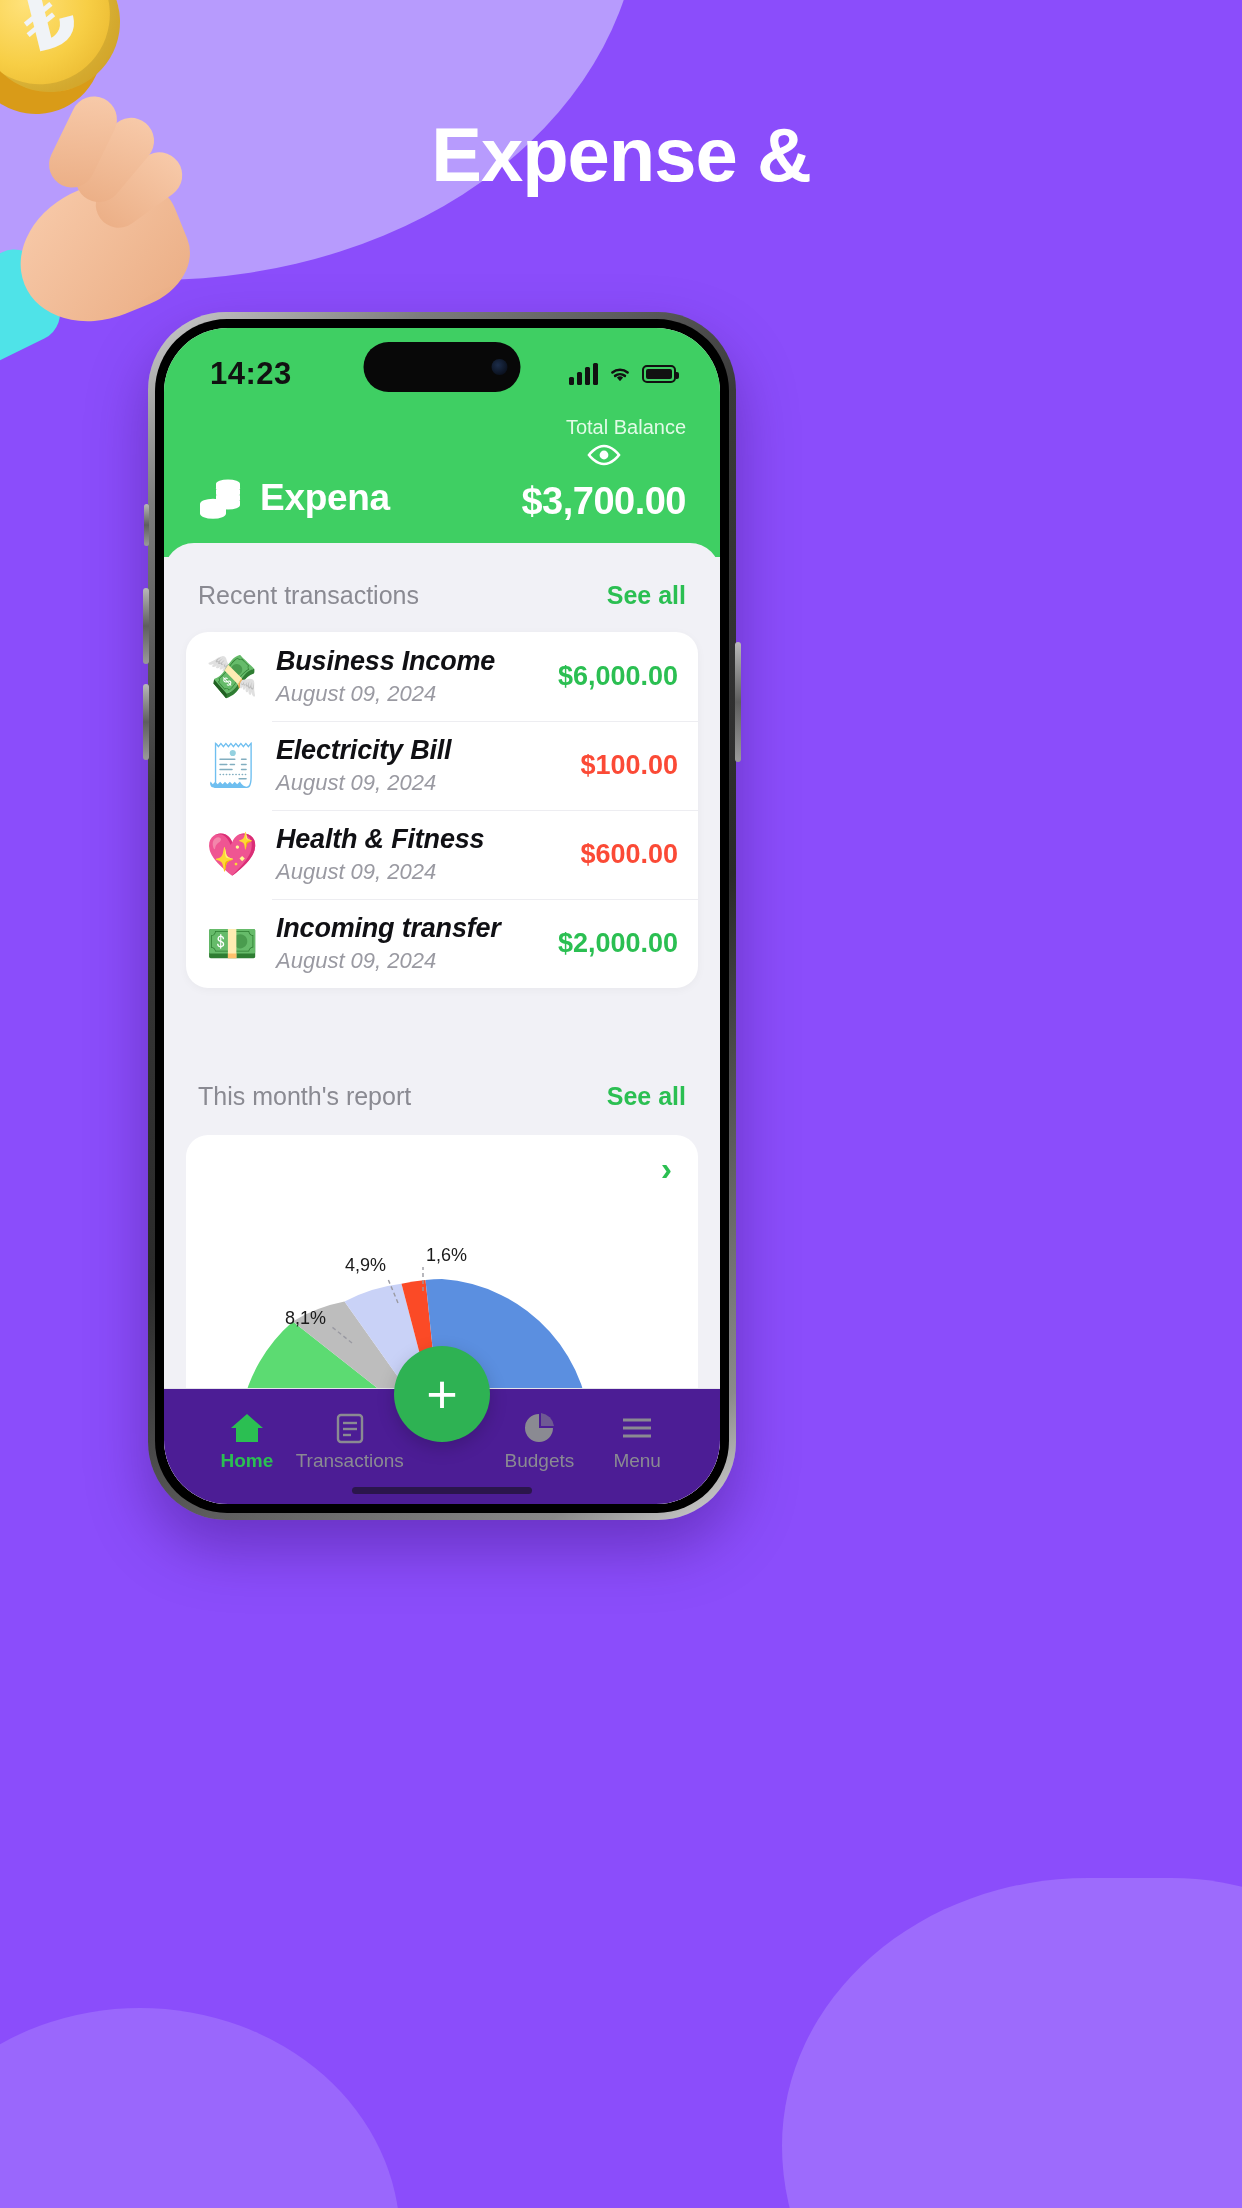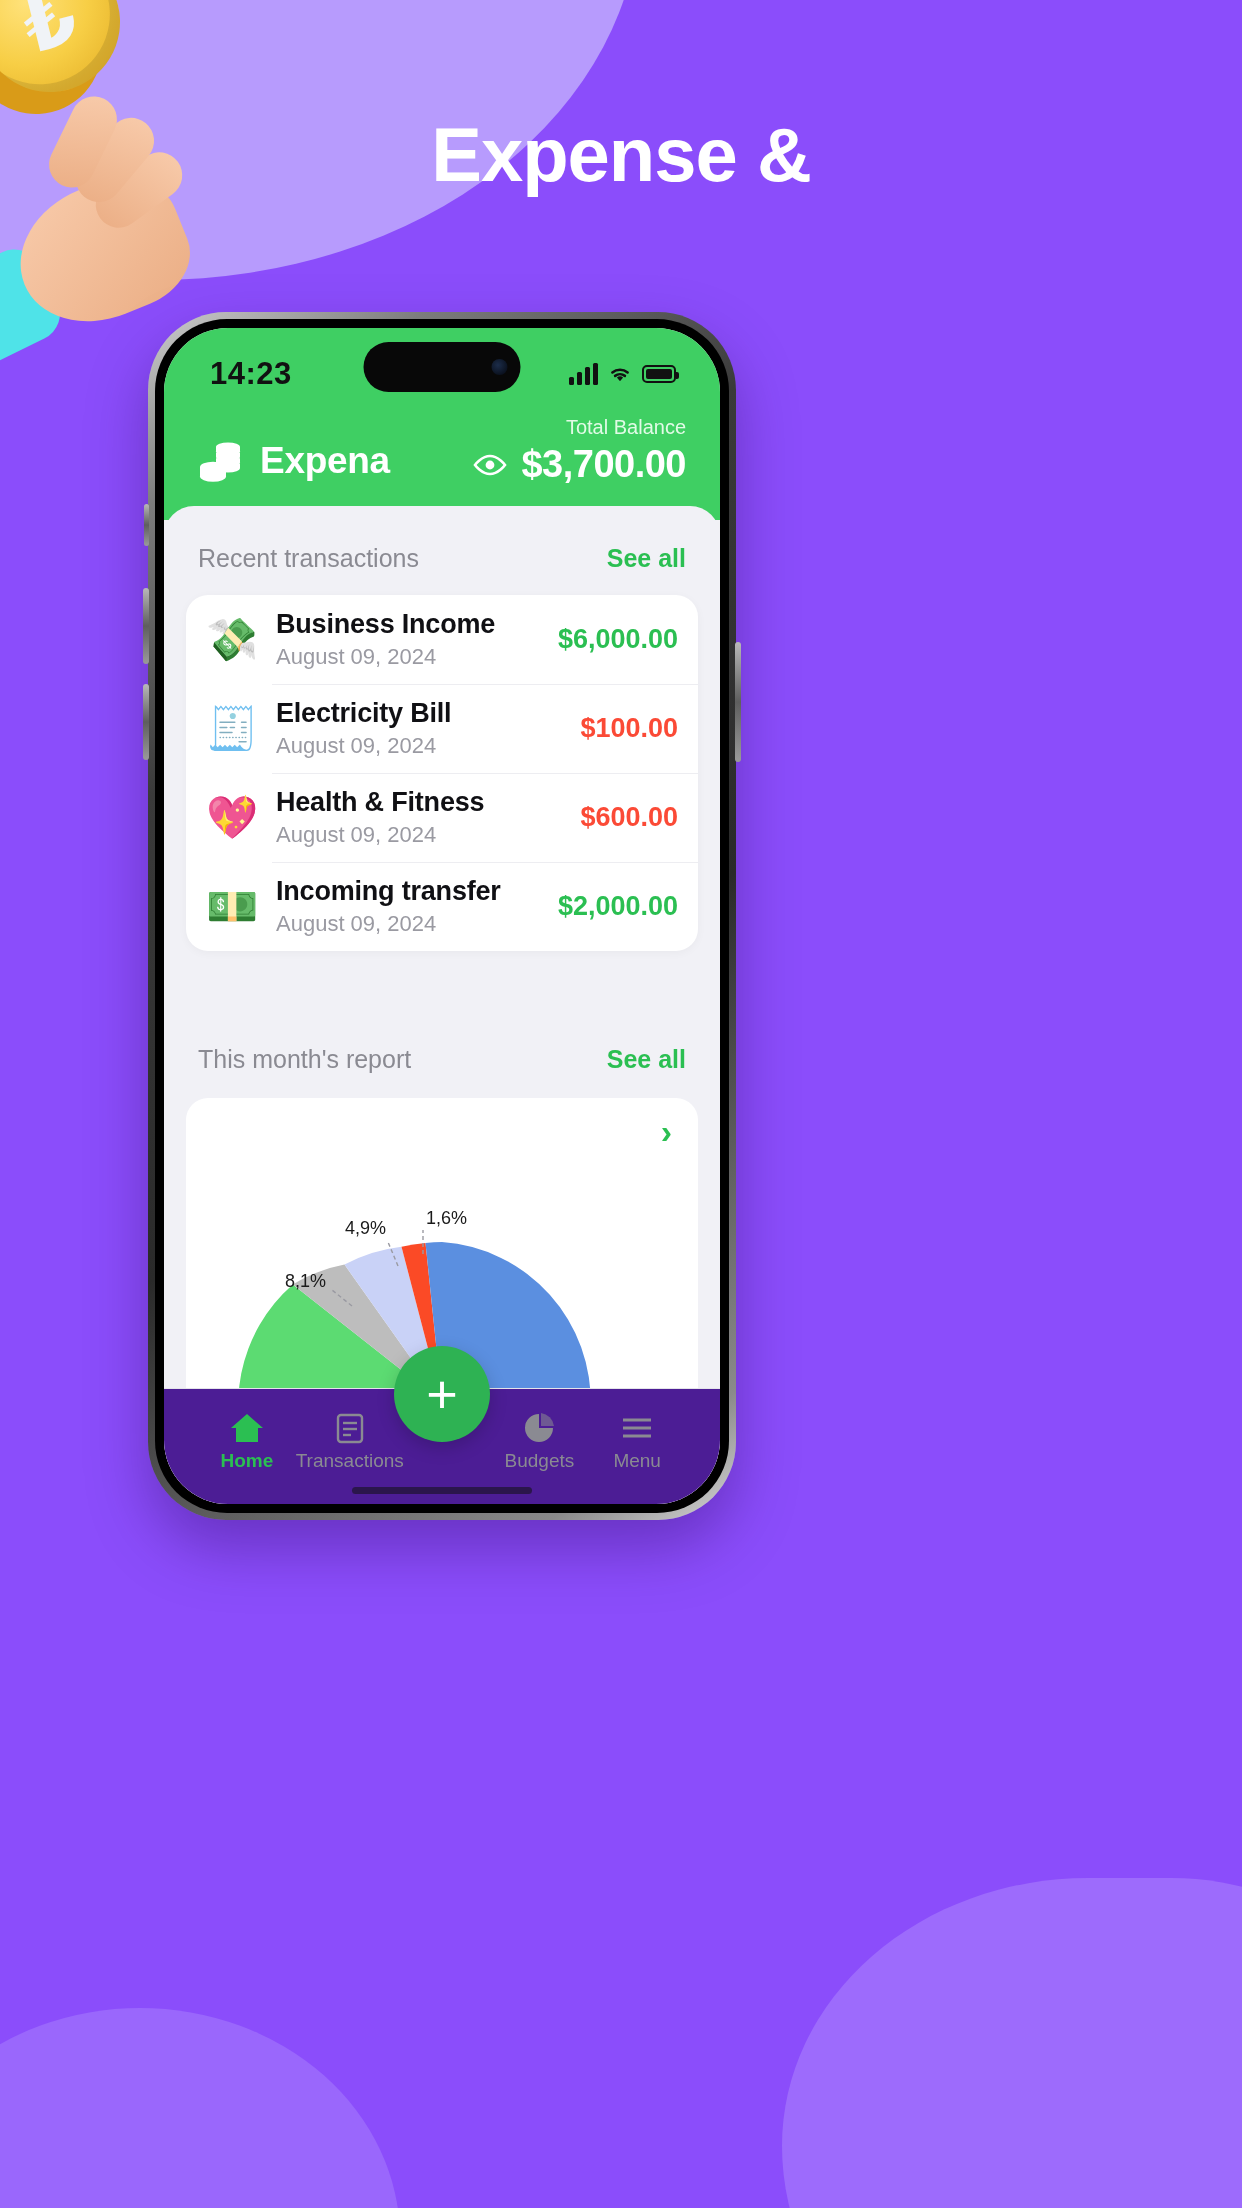--- a/index.html
+++ b/index.html
@@ -138,21 +138,21 @@
   
   .app-header {
     background: #3FCF63;
     padding: 10px 34px 34px 34px;
     display: flex; align-items: flex-end; justify-content: space-between;
   }
   .brand { display: flex; gap: 14px; padding-bottom: 2px; }
   .brand-name { color: #fff; font-size: 37px; font-weight: 600; letter-spacing: -0.3px; }
   .balance-box { text-align: right; }
   .balance-label { color: #E1FBE6; font-size: 20px; margin-bottom: 4px; }
-  .balance-row { display: flex; align-items: center; gap: 13px; justify-content: flex-end; }
+  .balance-row { display: flex; align-items: center; gap: 13px; justify-content: flex-end; flex-direction: column; }
   .balance-amt { color: #fff; font-size: 38px; font-weight: 700; letter-spacing: -0.5px; }
 
   
   .app-body {
     flex: 1; background: #F1F1F6;
     border-radius: 30px 30px 0 0;
     margin-top: -14px;
     padding: 0 22px;
     overflow: hidden;
     position: relative;
@@ -173,21 +173,21 @@
     display: flex; align-items: center; gap: 18px;
     padding: 14px 20px 14px 20px;
     position: relative;
   }
   .txn + .txn::before {
     content: ""; position: absolute; left: 86px; right: 0; top: 0;
     height: 1px; background: #EDEDF1;
   }
   .txn-emoji { font-size: 42px; width: 52px; text-align: center; line-height: 1;
     font-family: "DejaVu Sans", sans-serif; }
-  .txn-main { flex: 1; min-width: 0; }
+  .txn-main { flex: 1; min-width: 0; font-style: italic; }
   .txn-name { font-size: 27px; color: #101014; font-weight: 600; letter-spacing: -0.2px; }
   .txn-date { font-size: 22px; color: #9A9AA2; margin-top: 4px; }
   .txn-amt { font-size: 27px; font-weight: 600; white-space: nowrap; }
   .amt-pos { color: #2BBF52; }
   .amt-neg { color: #FB4A36; }
 
   .report-card {
     background:#fff; border-radius: 22px; margin-top: 2px;
     padding: 16px 20px 0 20px; position: relative; height: 330px; overflow: hidden;
   }

